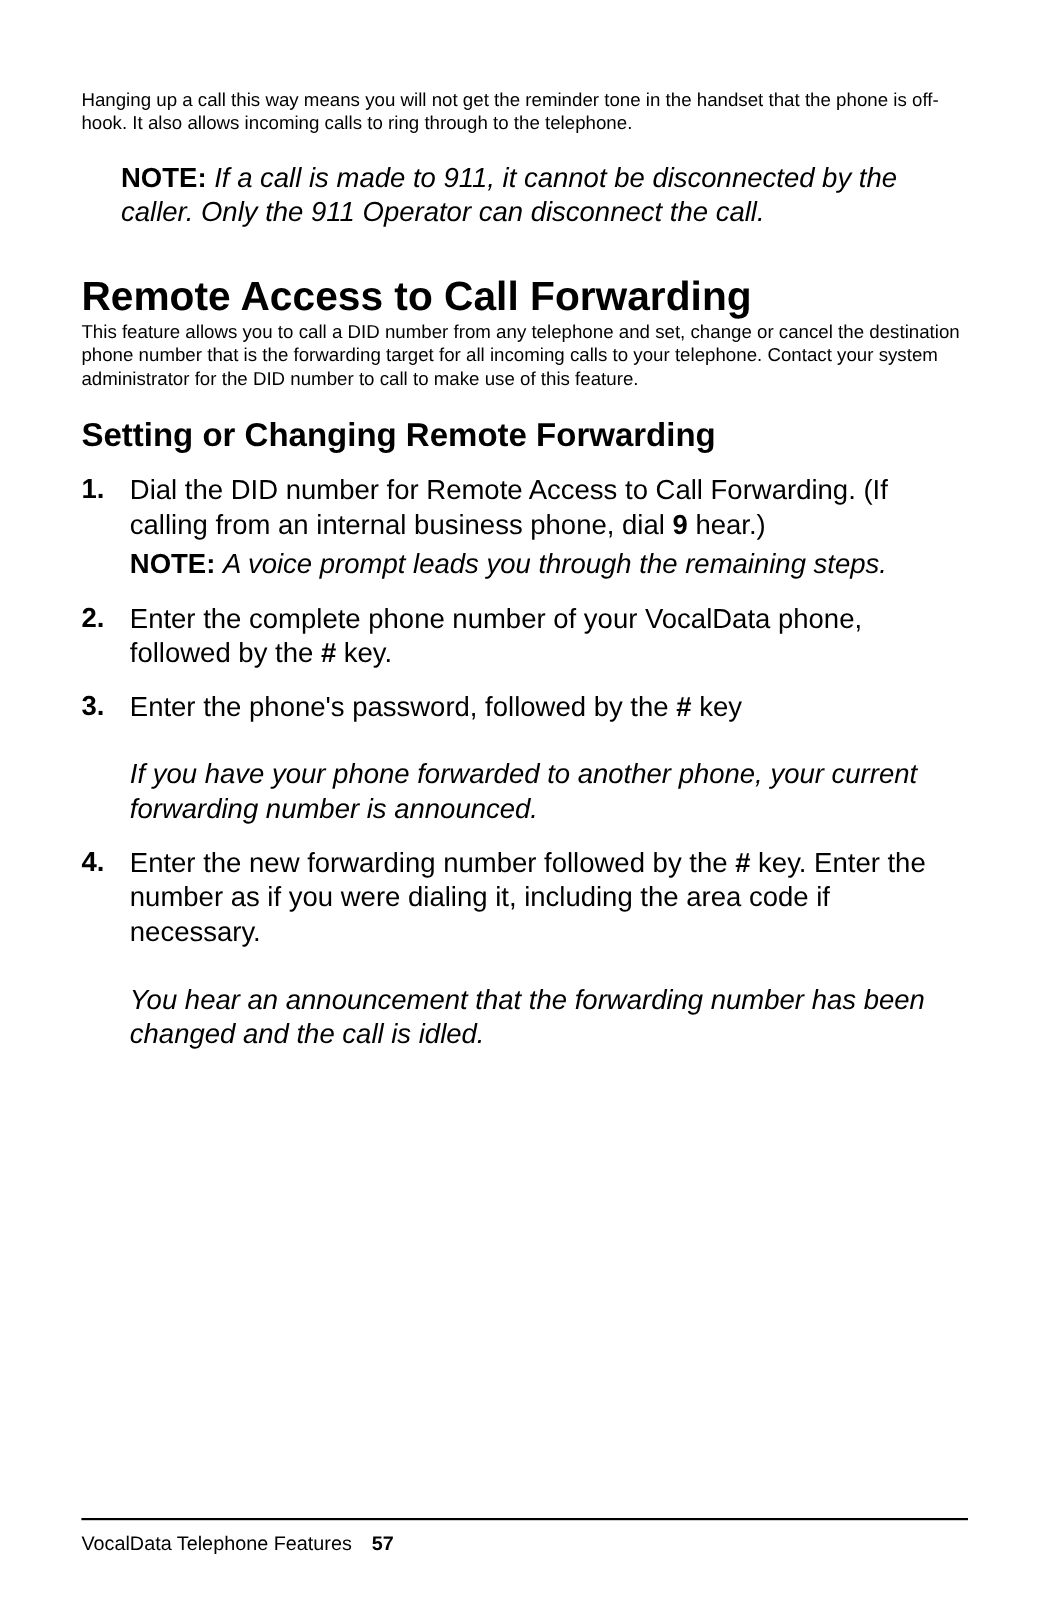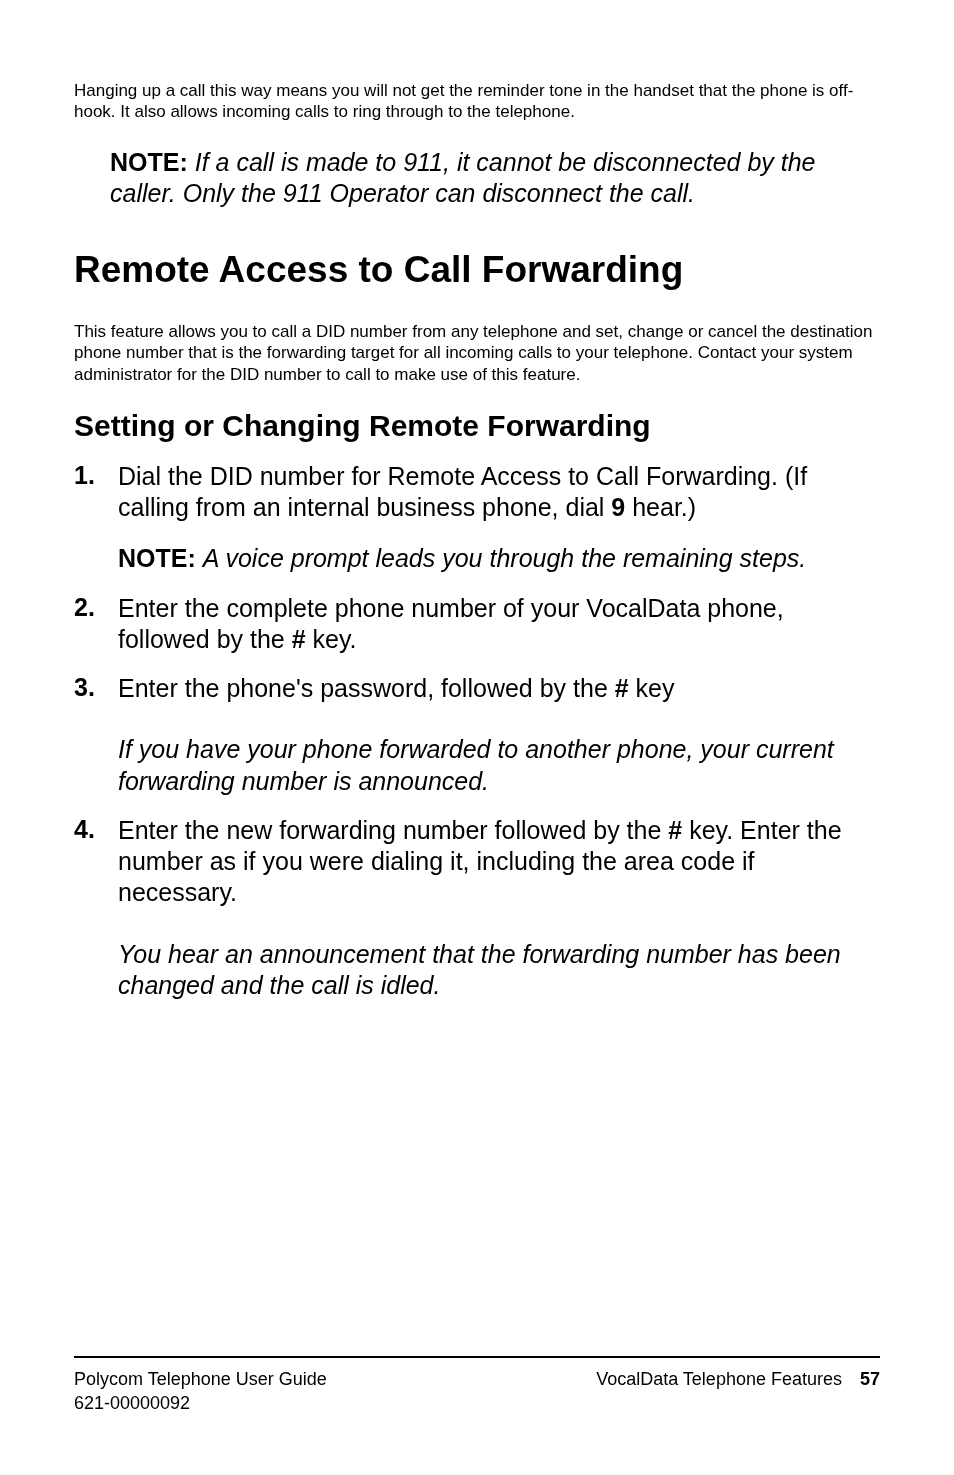--- a/index.html
+++ b/index.html
@@ -36,21 +36,20 @@
       font-weight: bold;
       font-style: normal;
     }
     .note-text {
       font-style: italic;
     }
     h1.section-title {
       font-size: 37px;
       font-weight: bold;
       margin-top: 12px;
-      margin-bottom: 30px;
     }
     h2.subsection-title {
       font-size: 30px;
       font-weight: bold;
       margin-top: 18px;
       margin-bottom: 18px;
     }
     ol.steps {
       list-style: none;
       counter-reset: step;
@@ -68,21 +67,21 @@
       flex-shrink: 0;
     }
     ol.steps > li .step-body {
       font-size: 25px;
       line-height: 1.25;
       flex: 1;
     }
     .step-note {
       font-size: 25px;
       line-height: 1.25;
-      margin-top: 20px;
+      margin-top: 5px;
     }
     .step-result {
       font-style: italic;
       font-size: 25px;
       line-height: 1.25;
       margin-top: 30px;
     }
     .bold {
       font-weight: bold;
       font-style: normal;
@@ -154,20 +153,16 @@
         <span>Enter the new forwarding number followed by the </span><span class="bold">#</span><span> key. Enter the number as if you were dialing it, including the area code if necessary.</span>
         <div class="step-result">You hear an announcement that the forwarding number has been changed and the call is idled.</div>
       </div>
     </li>
 
   </ol>
 
 </div>
 
 <div class="footer">
-  <div class="footer-left">
-    <div>Polycom Telephone User Guide</div>
-    <div>621-00000092</div>
-  </div>
   <div class="footer-right">
     <span>VocalData Telephone Features</span><span class="page-num">57</span>
   </div>
 </div>
 
 </body></html>

